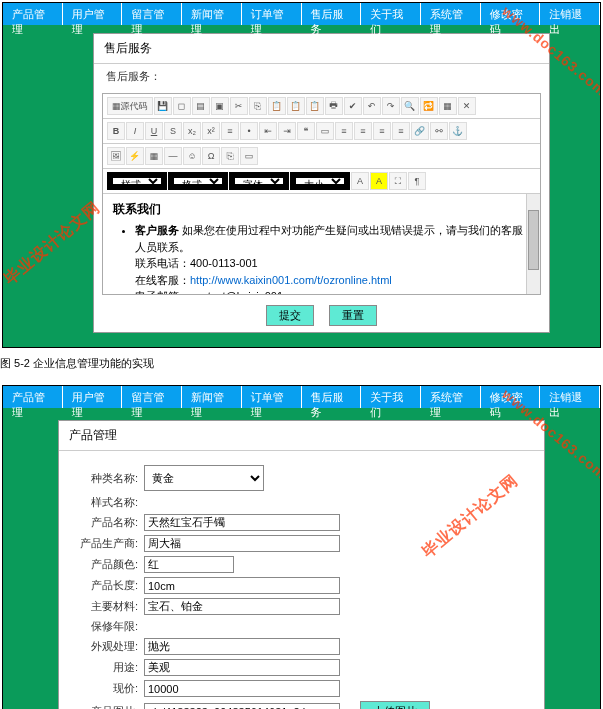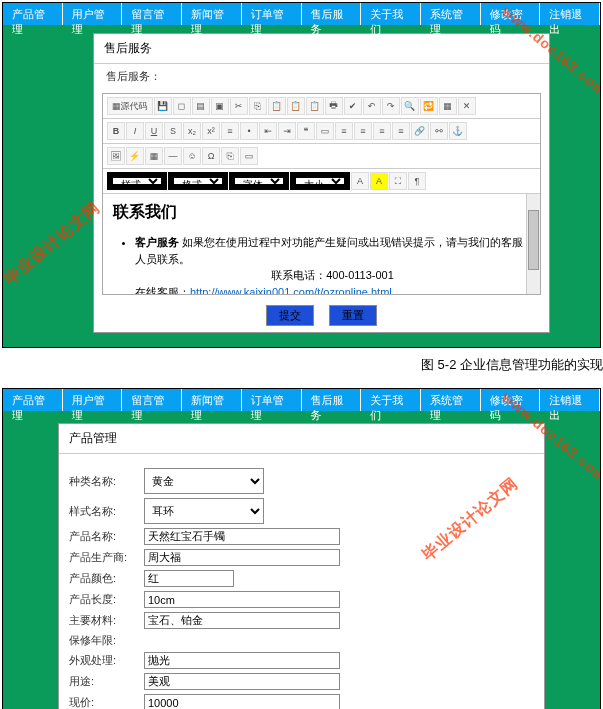--- a/index.html
+++ b/index.html
@@ -10,29 +10,29 @@
 .greenbg{background:#0a9b5a;padding:8px 50px 14px 90px}
 .greenbg2{background:#0a9b5a;padding:12px 55px 18px 55px}
 .panel{background:#fff;border:1px solid #999}
 .panel-title{padding:6px 10px;font-size:12px;border-bottom:1px solid #ccc}
 .subhead{padding:5px 12px;font-size:11px;color:#333}
 .editor{border:1px solid #aaa;margin:4px 8px;background:#fff}
 .toolbar{border-bottom:1px solid #ccc;padding:3px 4px;display:flex;flex-wrap:wrap;gap:1px;align-items:center}
 .tbtn{width:18px;height:18px;border:1px solid #ddd;background:#f5f5f5;font-size:9px;display:inline-flex;align-items:center;justify-content:center;color:#555}
 .tsel{height:18px;font-size:10px;border:6px solid #000000;min-width:55px;background:#fff;padding:0 4px}
 .content{padding:6px 10px;font-size:11px;line-height:1.5;height:100px;overflow:hidden;position:relative}
-.content h4{font-size:16px;margin-bottom:10px}
+.content h4{font-size:12px;margin-bottom:4px}
 .content ul{padding-left:22px}
 .content a{color:#06c}
 .btnrow{text-align:center;padding:6px}
-.btn{padding:2px 12px;border:1px solid #888;background:#1d4ed8;margin:0 6px;font-size:11px;cursor:pointer}
-.caption{text-align:right;font-size:13px;margin:6px 0 14px}
+.btn{padding:2px 12px;border:1px solid #888;background:#5eead4;margin:0 6px;font-size:11px;cursor:pointer}
+.caption{text-align:left;font-size:11px;margin:6px 0 14px}
 .form{padding:14px 10px 10px 10px}
 .frow{display:flex;align-items:center;margin-bottom:4px}
-.flabel{width:75px;text-align:left;padding-right:6px;font-size:11px;color:#333}
+.flabel{width:75px;text-align:right;padding-right:6px;font-size:11px;color:#333}
 .finput{border:1px solid #888;height:17px;font-size:11px;padding:0 3px;background:#fff}
 .w1{width:120px}.w2{width:196px}.w3{width:90px}
 select.finput{height:26px}
 .wm{position:absolute;font-size:16px;font-weight:bold;color:rgba(255,50,0,.7);transform:rotate(-40deg);pointer-events:none;letter-spacing:1px}
 .wm-url{position:absolute;font-size:14px;font-weight:bold;color:rgba(255,50,0,.7);transform:rotate(40deg);pointer-events:none;letter-spacing:1px}
 .scrollbar{position:absolute;right:0;top:0;bottom:0;width:14px;background:#eee;border-left:1px solid #ccc}
 .scrollthumb{background:#c8c8c8;border:1px solid #999;margin:1px;height:60px;margin-top:16px}
 </style>
 </head>
 <body>
@@ -119,21 +119,21 @@
           <select class="tsel"><option>大小</option></select>
           <span class="tbtn">A</span>
           <span class="tbtn" style="background:#ff0">A</span>
           <span class="tbtn">⛶</span>
           <span class="tbtn">¶</span>
         </div>
         <div class="content">
           <h4>联系我们</h4>
           <ul id="contactlist">
               <li><b>客户服务</b><span> 如果您在使用过程中对功能产生疑问或出现错误提示，请与我们的客服人员联系。</span></li>
-              <li style="list-style: none; text-align: center;"><span>联系电话：400-0113-001</span></li>
+              <li style="list-style: none;"><span>联系电话：400-0113-001</span></li>
               <li style="list-style: none;"><span>在线客服：</span><a>http://www.kaixin001.com/t/ozronline.html</a></li>
               <li style="list-style: none;"><span>电子邮箱：contact@kaixin001.com</span></li>
             </ul>
           <div class="scrollbar">
               <div class="scrollthumb"></div>
             </div>
         </div>
       </div>
       <div class="btnrow">
         <button class="btn">提交</button>
@@ -162,21 +162,20 @@
   <div class="greenbg2">
     <div class="panel">
       <div class="panel-title">产品管理</div>
       <div class="form" id="form2">
           <div class="frow">
             <div class="flabel">种类名称:</div>
             <select class="finput w1"><option>黄金</option></select>
           </div>
           <div class="frow">
             <div class="flabel">样式名称:</div>
-            <select class="finput w1"><option>耳环</option></select>
           </div>
           <div class="frow">
             <div class="flabel">产品名称:</div>
             <input class="finput w2" value="天然红宝石手镯" style="">
           </div>
           <div class="frow">
             <div class="flabel">产品生产商:</div>
             <input class="finput w2" value="周大福" style="">
           </div>
           <div class="frow">

